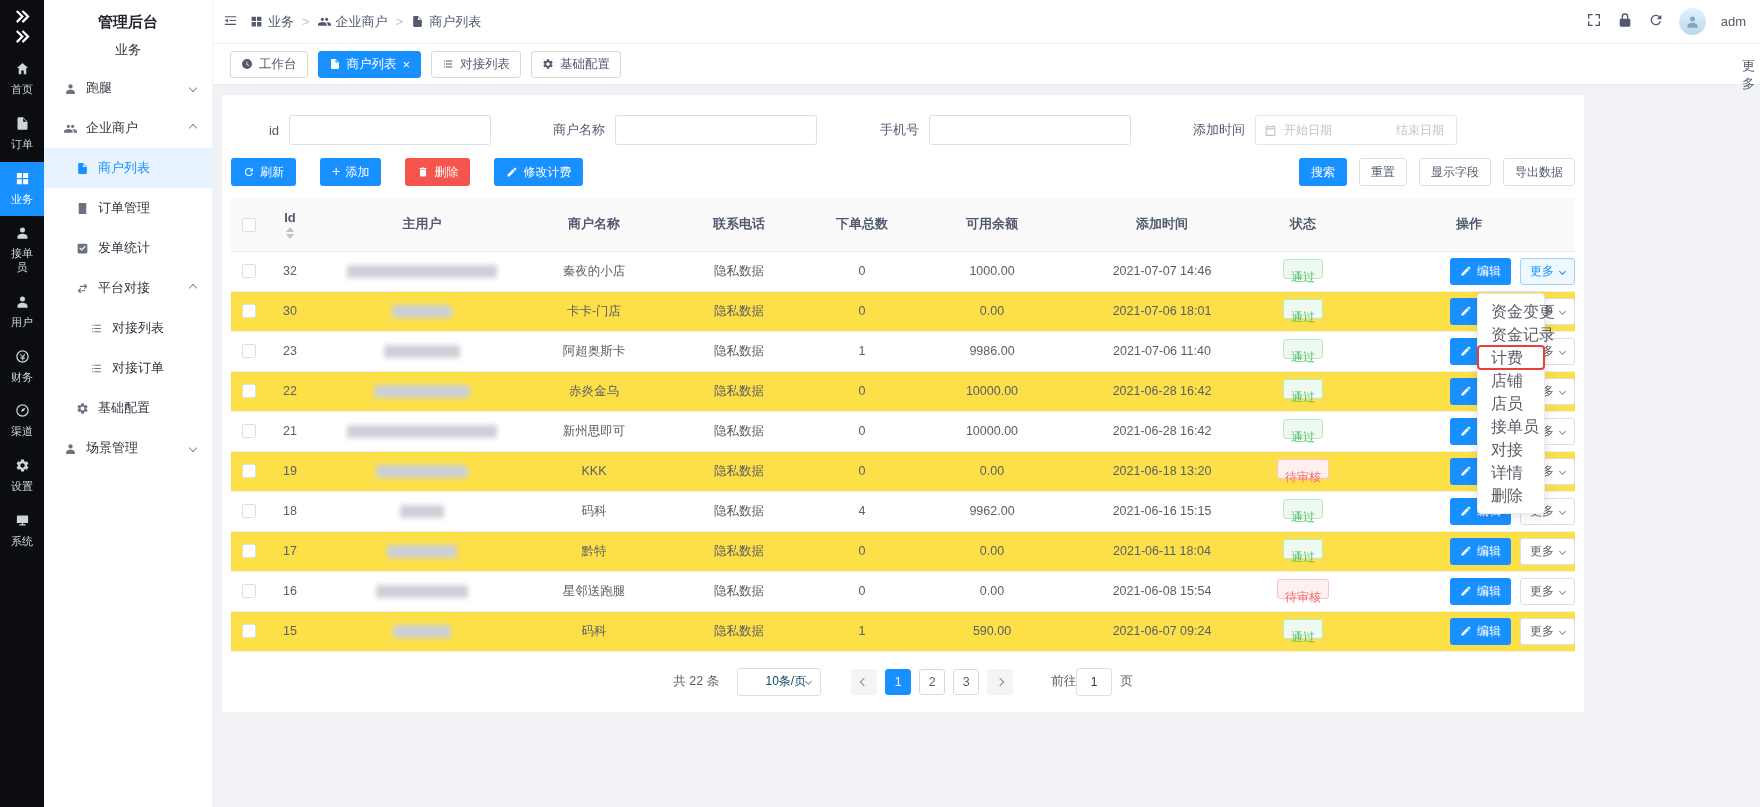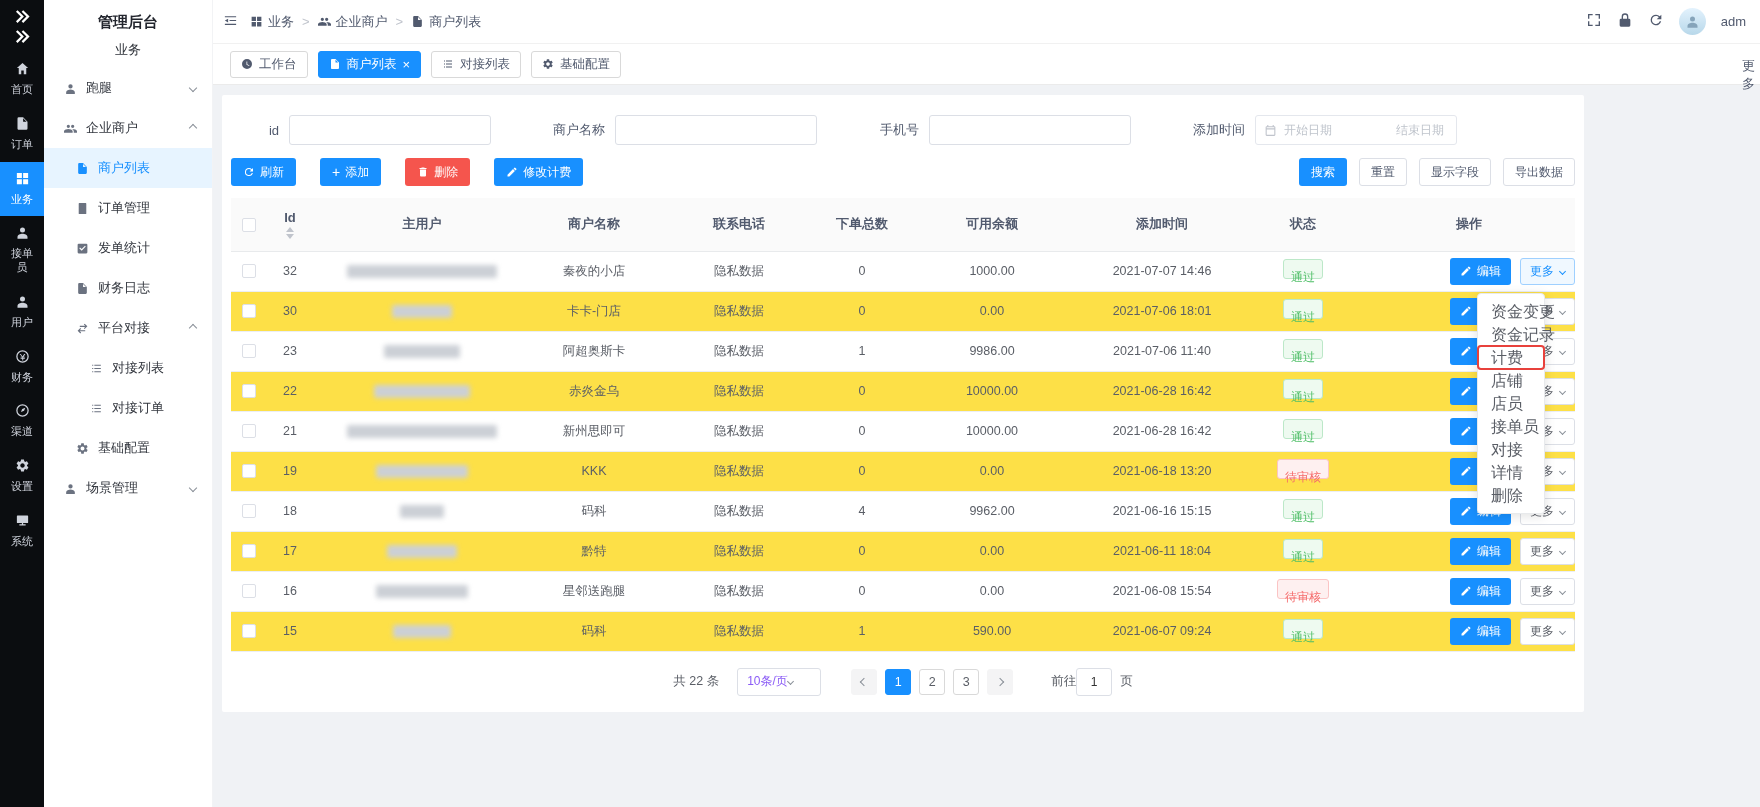--- a/index.html
+++ b/index.html
@@ -65,21 +65,21 @@
   .f-input{width:202px;height:30px;border:1px solid #dcdfe6;border-radius:3px;padding:0 10px;font-size:12px;color:#333;background:#fff;font-family:inherit}
   .f-date{width:202px;height:30px;border:1px solid #e4e7ed;border-radius:3px;display:flex;align-items:center;padding:0 8px;gap:7px;background:#fff;cursor:pointer}
   .f-date svg{width:13px;height:13px;color:#c0c4cc;flex:0 0 13px}
   .ph{color:#bfc4cc;font-size:12px;white-space:nowrap}
   .f-date .end{margin-left:auto;padding-right:4px}
 
   
   .toolbar{display:flex;align-items:center;justify-content:space-between;margin-top:13px}
   .tl-left{display:flex;align-items:center;gap:24px}
   .tl-right{display:flex;align-items:center;gap:12px}
-  .btn{height:28px;display:inline-flex;align-items:center;justify-content:center;gap:5px;padding:0 11px;border-radius:3px;border:1px solid transparent;font-size:12px;cursor:pointer;background:#fff;font-family:Liberation Sans, sans-serif;white-space:nowrap}
+  .btn{height:28px;display:inline-flex;align-items:center;justify-content:center;gap:5px;padding:0 11px;border-radius:3px;border:1px solid transparent;font-size:12px;cursor:pointer;background:#fff;font-family:Liberation Mono, monospace;white-space:nowrap}
   .btn svg{width:12px;height:12px}
   .btn-primary{background:var(--primary,#1890ff);color:#fff}
   .btn-danger{background:var(--danger,#f5554d);color:#fff}
   .btn-plain{border-color:#dcdfe6;color:#515a6e}
   .plus-icon::before{content:"+";font-size:14px;line-height:1}
 
   
   .grid-table{width:100%;table-layout:fixed;border-collapse:collapse;margin-top:12px}
   .grid-table th{height:53px;background:#fafafa;font-size:13px;color:#515a6e;font-weight:bold;border-bottom:1px solid #e8eaec;white-space:nowrap}
   .grid-table td{height:40px;text-align:center;font-size:12.5px;color:#5a5e66;border-bottom:1px solid #ebeef5;overflow:hidden;white-space:nowrap}
@@ -101,21 +101,21 @@
   .btn-more.open .chev{border-color:var(--primary,#1890ff)}
 
   
   .more-menu{position:absolute;left:1477px;top:293px;width:68px;background:#fff;border:1px solid #e8eaec;border-radius:4px;box-shadow:0 2px 12px rgba(0,0,0,.12);padding:6px 0;z-index:60}
   .menu-opt{height:23px;line-height:23px;padding-left:13px;font-size:16px;color:#5a5e66;cursor:pointer;white-space:nowrap}
   .menu-opt.annotated{outline:2px solid #e8413c;outline-offset:-1px;border-radius:3px}
 
   
   .pager{display:flex;align-items:center;justify-content:center;margin-top:16px;font-size:12.5px;color:#5a5e66}
   .pg-total{margin-right:18px}
-  .pg-size{width:84px;height:28px;border:1px solid #dcdfe6;border-radius:3px;display:flex;align-items:center;justify-content:flex-start;padding:0 9px;font-size:12px;color:#8b5cf6;cursor:pointer}
+  .pg-size{width:84px;height:28px;border:1px solid #dcdfe6;border-radius:3px;display:flex;align-items:center;justify-content:flex-end;padding:0 9px;font-size:12px;color:#0c4a6e;cursor:pointer}
   .pg-size .chev{width:5px;height:5px}
   .page{min-width:26px;height:26px;border:1px solid #d9d9d9;background:#fff;border-radius:3px;display:inline-flex;align-items:center;justify-content:center;font-size:12.5px;color:#5a5e66;cursor:pointer;font-family:inherit}
   .page.active{background:var(--primary,#1890ff);border-color:var(--primary,#1890ff);color:#fff}
   .page.nav{background:#f4f4f5;border-color:#f4f4f5}
   .pg-pages{display:inline-flex;gap:8px;margin:0 8px}
   .page.prev{margin-left:30px}
   .pg-goto-label{margin-left:38px;margin-right:0}
   .pg-goto{width:36px;height:28px;border:1px solid #dcdfe6;border-radius:3px;text-align:center;font-size:12px;color:#333;font-family:inherit}
   .pg-unit{margin-left:8px}
 </style>
@@ -217,26 +217,20 @@
         <svg viewBox="0 0 24 24">
             <path fill="currentColor" d="M6 2h12a1 1 0 0 1 1 1v18a1 1 0 0 1-1 1H6a1 1 0 0 1-1-1V3a1 1 0 0 1 1-1zm2 5h8v1.6H8zm0 4h8v1.6H8zm0 4h5v1.6H8z"></path>
           </svg>
         <span class="ml">订单管理</span>
       </div>
       <div class="m-item lvl2">
         <svg viewBox="0 0 24 24">
             <path fill="currentColor" d="M19 3H5a2 2 0 0 0-2 2v14a2 2 0 0 0 2 2h14a2 2 0 0 0 2-2V5a2 2 0 0 0-2-2zm-8.5 13L6 11.5 7.4 10l3.1 3.1 6.1-6.1L18 8.4z"></path>
           </svg>
         <span class="ml">发单统计</span>
-      </div>
-      <div class="m-item lvl2">
-        <svg viewBox="0 0 24 24">
-            <path fill="currentColor" d="M13 2H6a2 2 0 0 0-2 2v16c0 1.1.9 2 2 2h12a2 2 0 0 0 2-2V9l-7-7zm0 7V3.5L18.5 9H13z"></path>
-          </svg>
-        <span class="ml">财务日志</span>
       </div>
       <div class="m-item lvl2">
         <svg viewBox="0 0 24 24">
             <path fill="currentColor" d="M7 7h10l-2.5-2.5L16 3l5 5-5 5-1.5-1.5L17 9H7zm10 10H7l2.5 2.5L8 21l-5-5 5-5 1.5 1.5L7 15h10z"></path>
           </svg>
         <span class="ml">平台对接</span>
         <span class="chev up"></span>
       </div>
       <div class="m-item lvl3">
         <svg viewBox="0 0 24 24">

